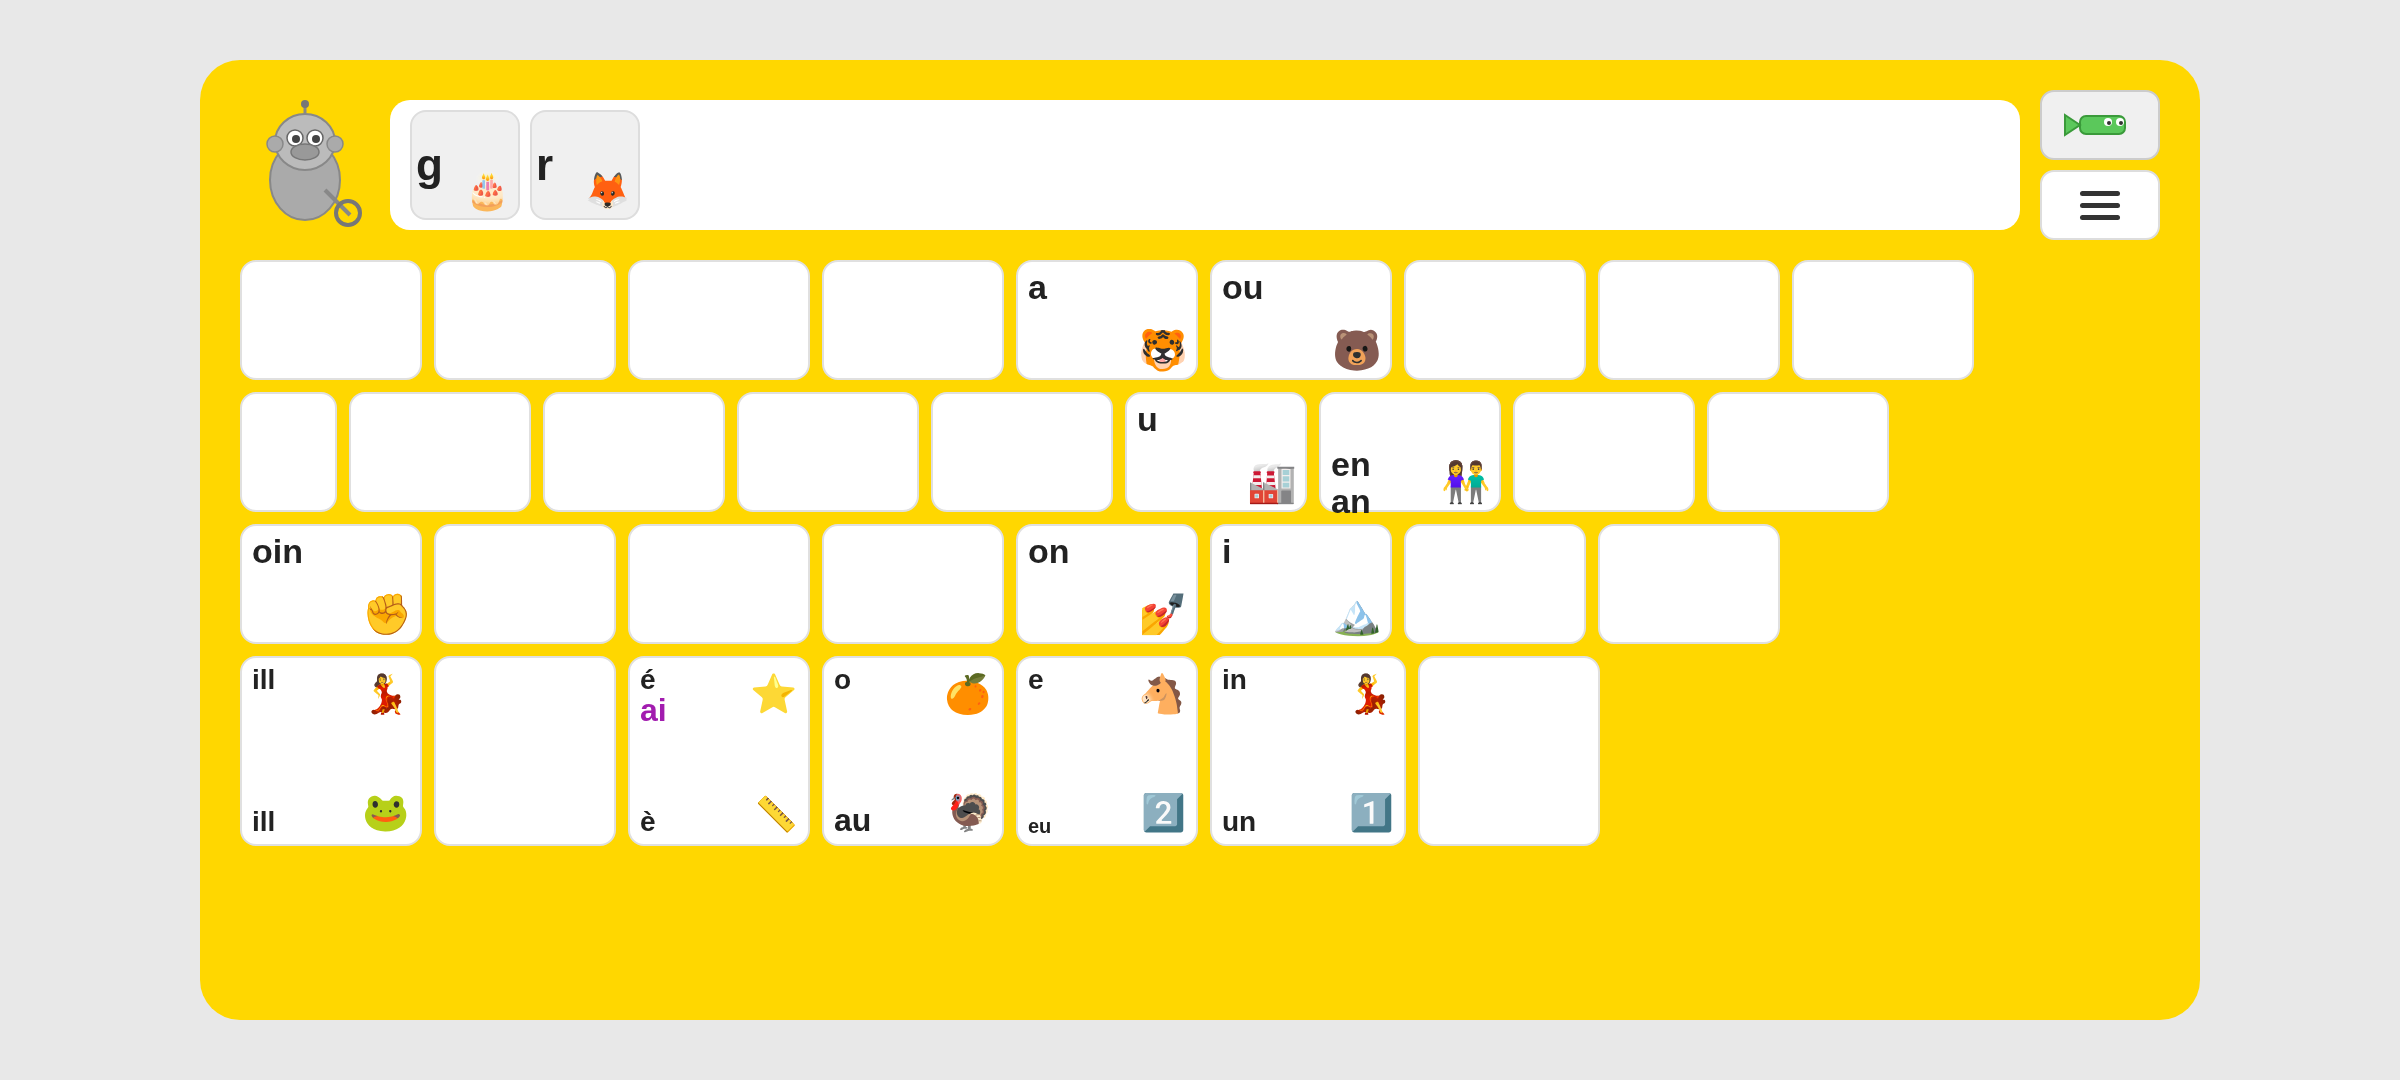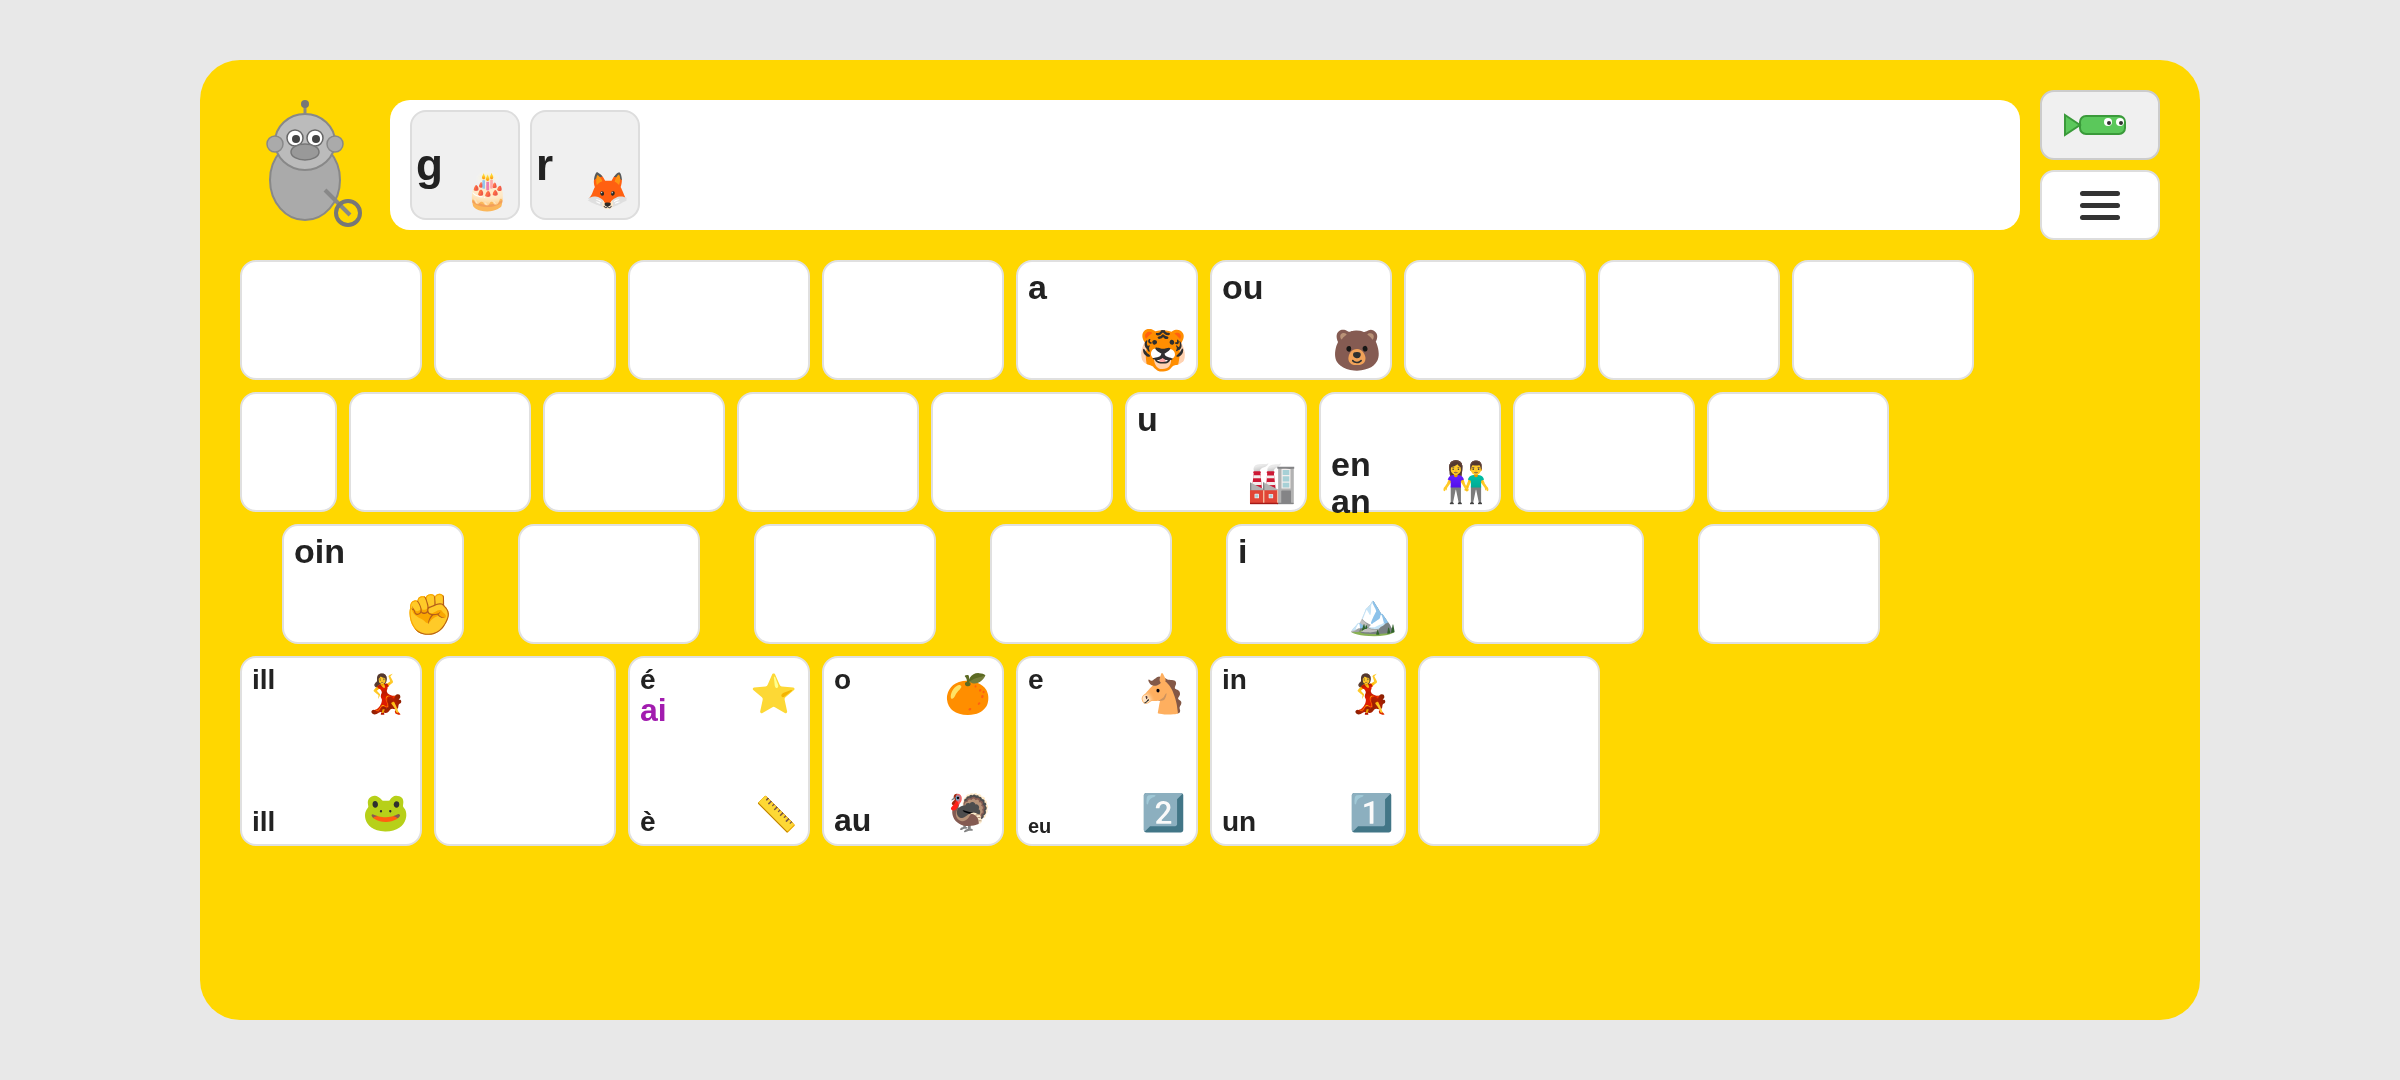--- a/index.html
+++ b/index.html
@@ -154,21 +154,20 @@
     
     .key-row-2 .key {
       width: 182px;
       height: 120px;
     }
 
     
     .key-row-3 .key {
       width: 182px;
       height: 120px;
-      margin-left: 42px;
     }
 
     
     .key-row-4 .key {
       width: 182px;
       height: 190px;
     }
 
     .key-label {
       font-size: 34px;
@@ -305,20 +304,24 @@
     </div>
 
     <div class="key-row key-row-3">
       <div class="key">
         <span class="key-label">oin</span>
         <span class="key-icon-img">✊</span>
       </div>
       <div class="key key-empty"></div>
       <div class="key key-empty"></div>
       <div class="key key-empty"></div>
+      <div class="key">
+        <span class="key-label">on</span>
+        <span class="key-icon-img">💅</span>
+      </div>
       <div class="key">
         <span class="key-label">i</span>
         <span class="key-icon-img">🏔️</span>
       </div>
       <div class="key key-empty"></div>
       <div class="key key-empty"></div>
     </div>
 
     <div class="key-row key-row-4">
 

